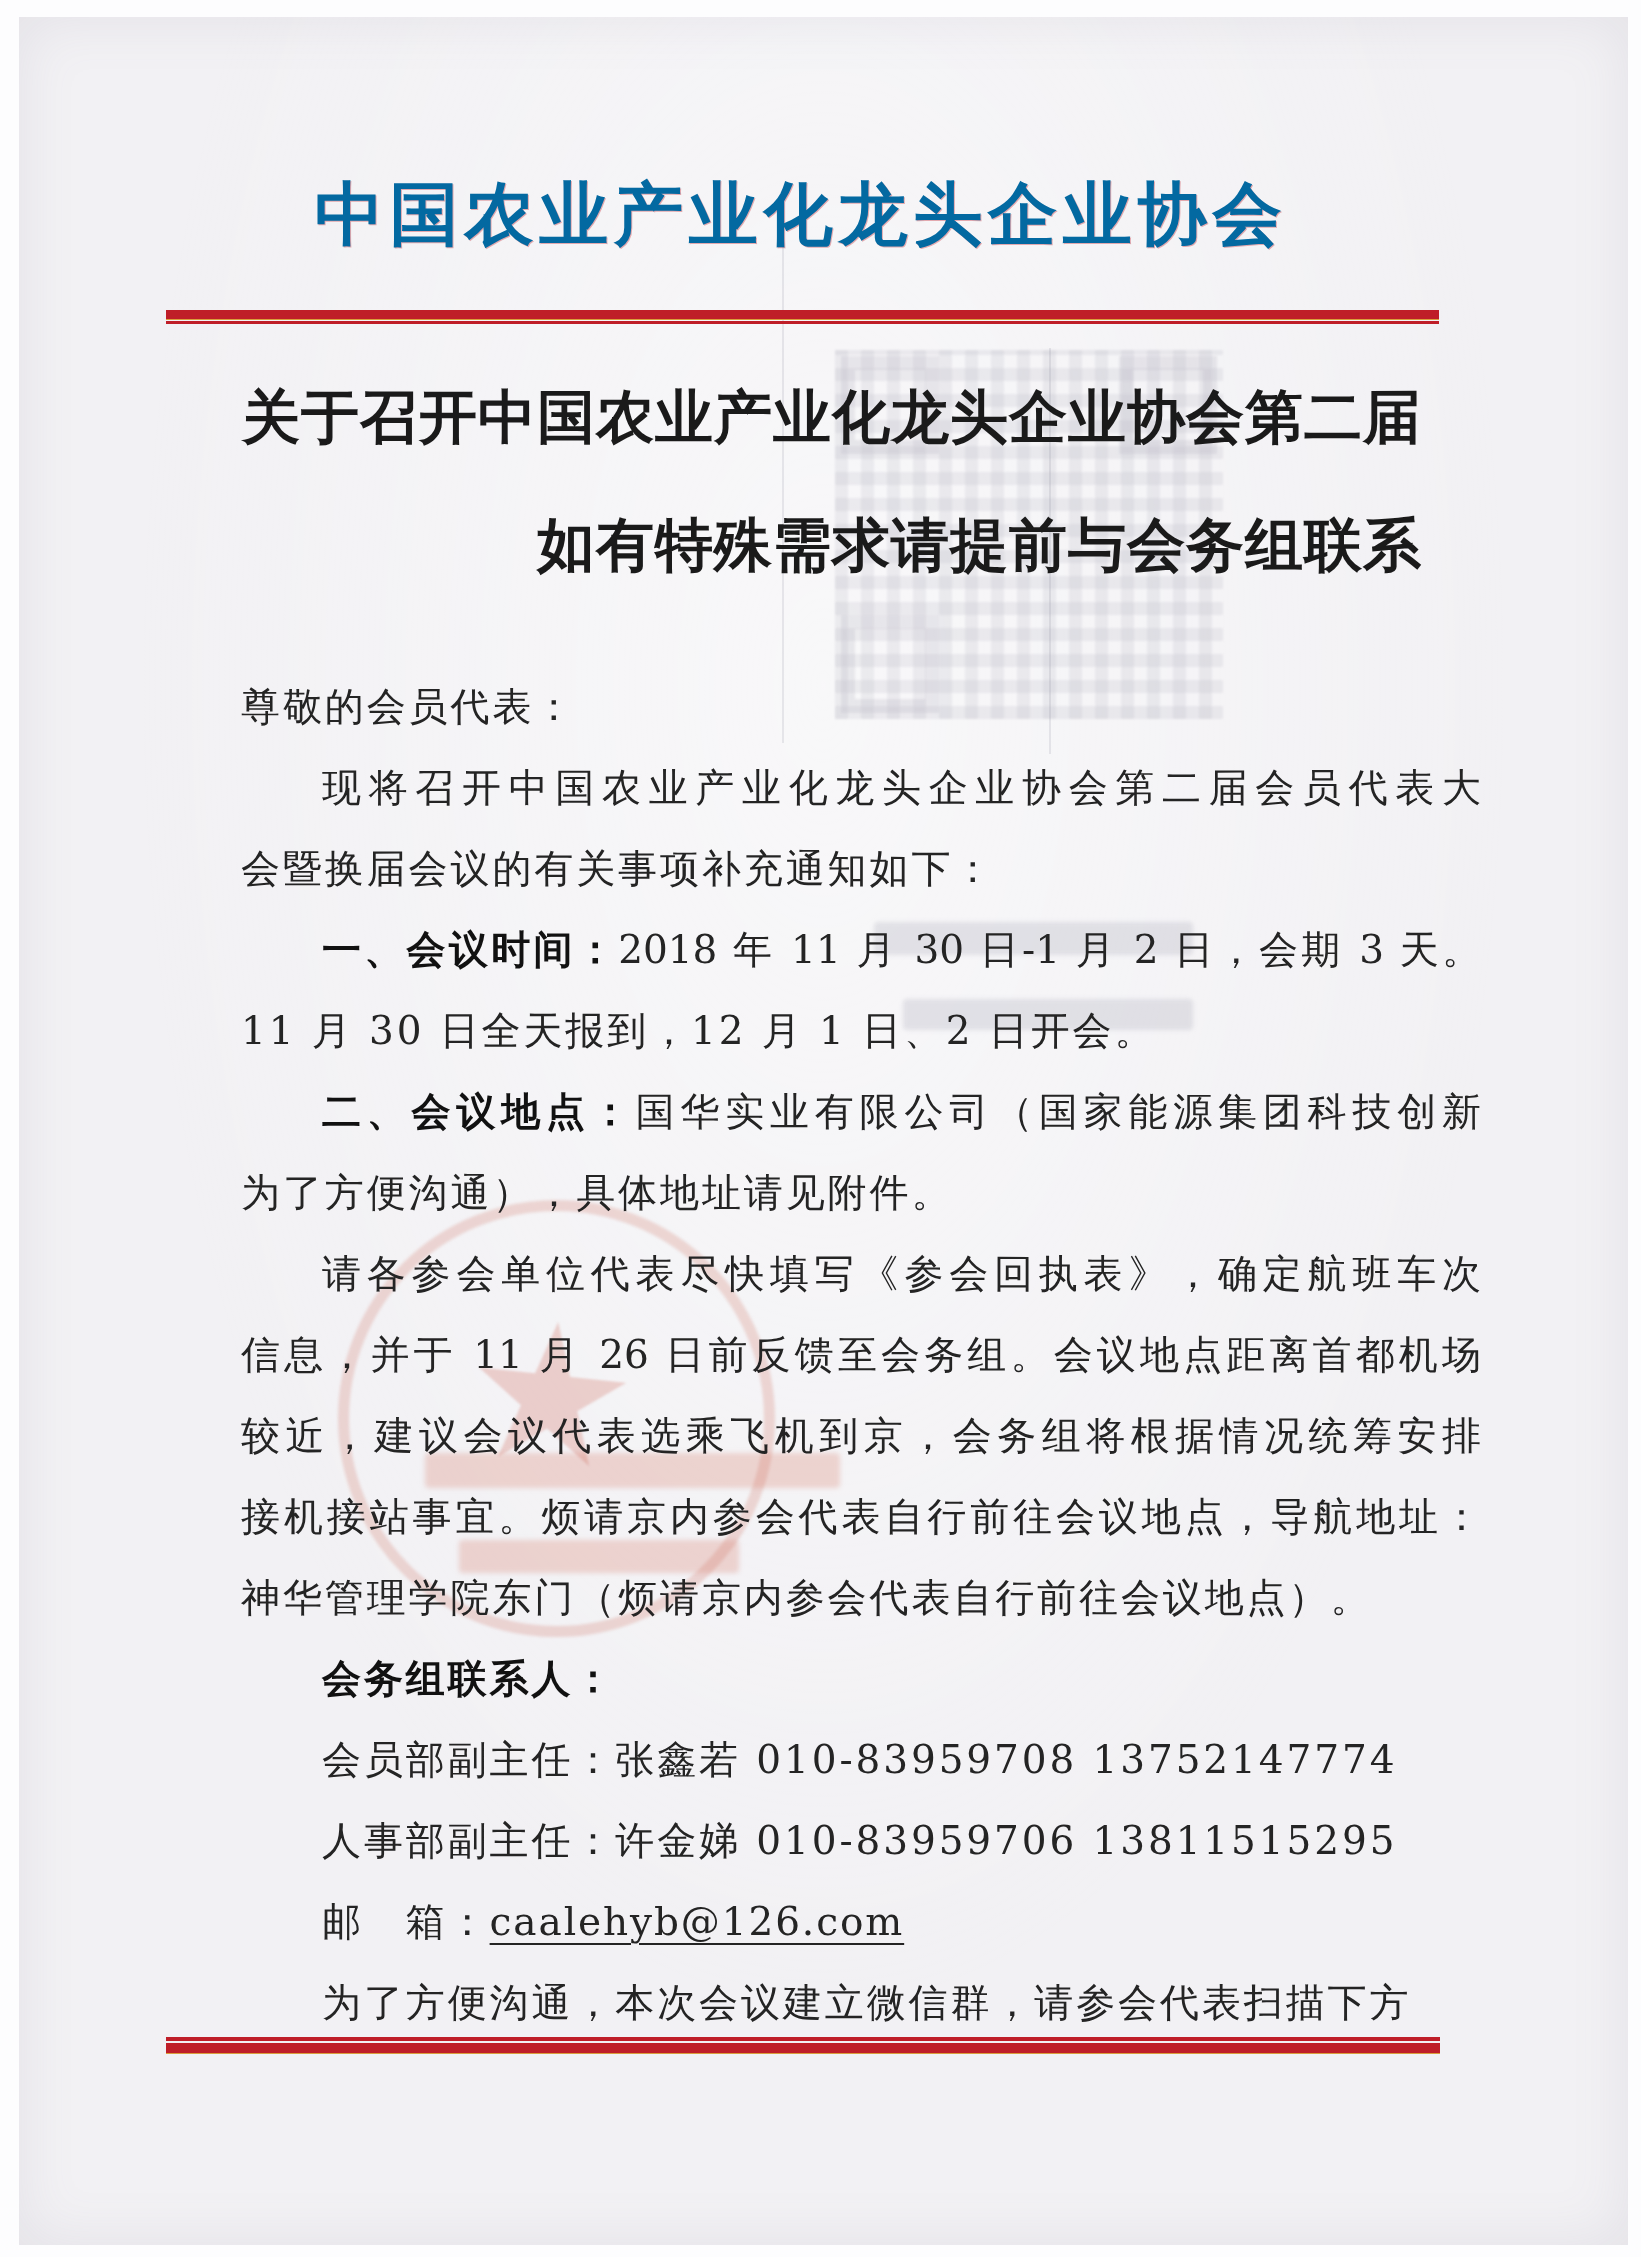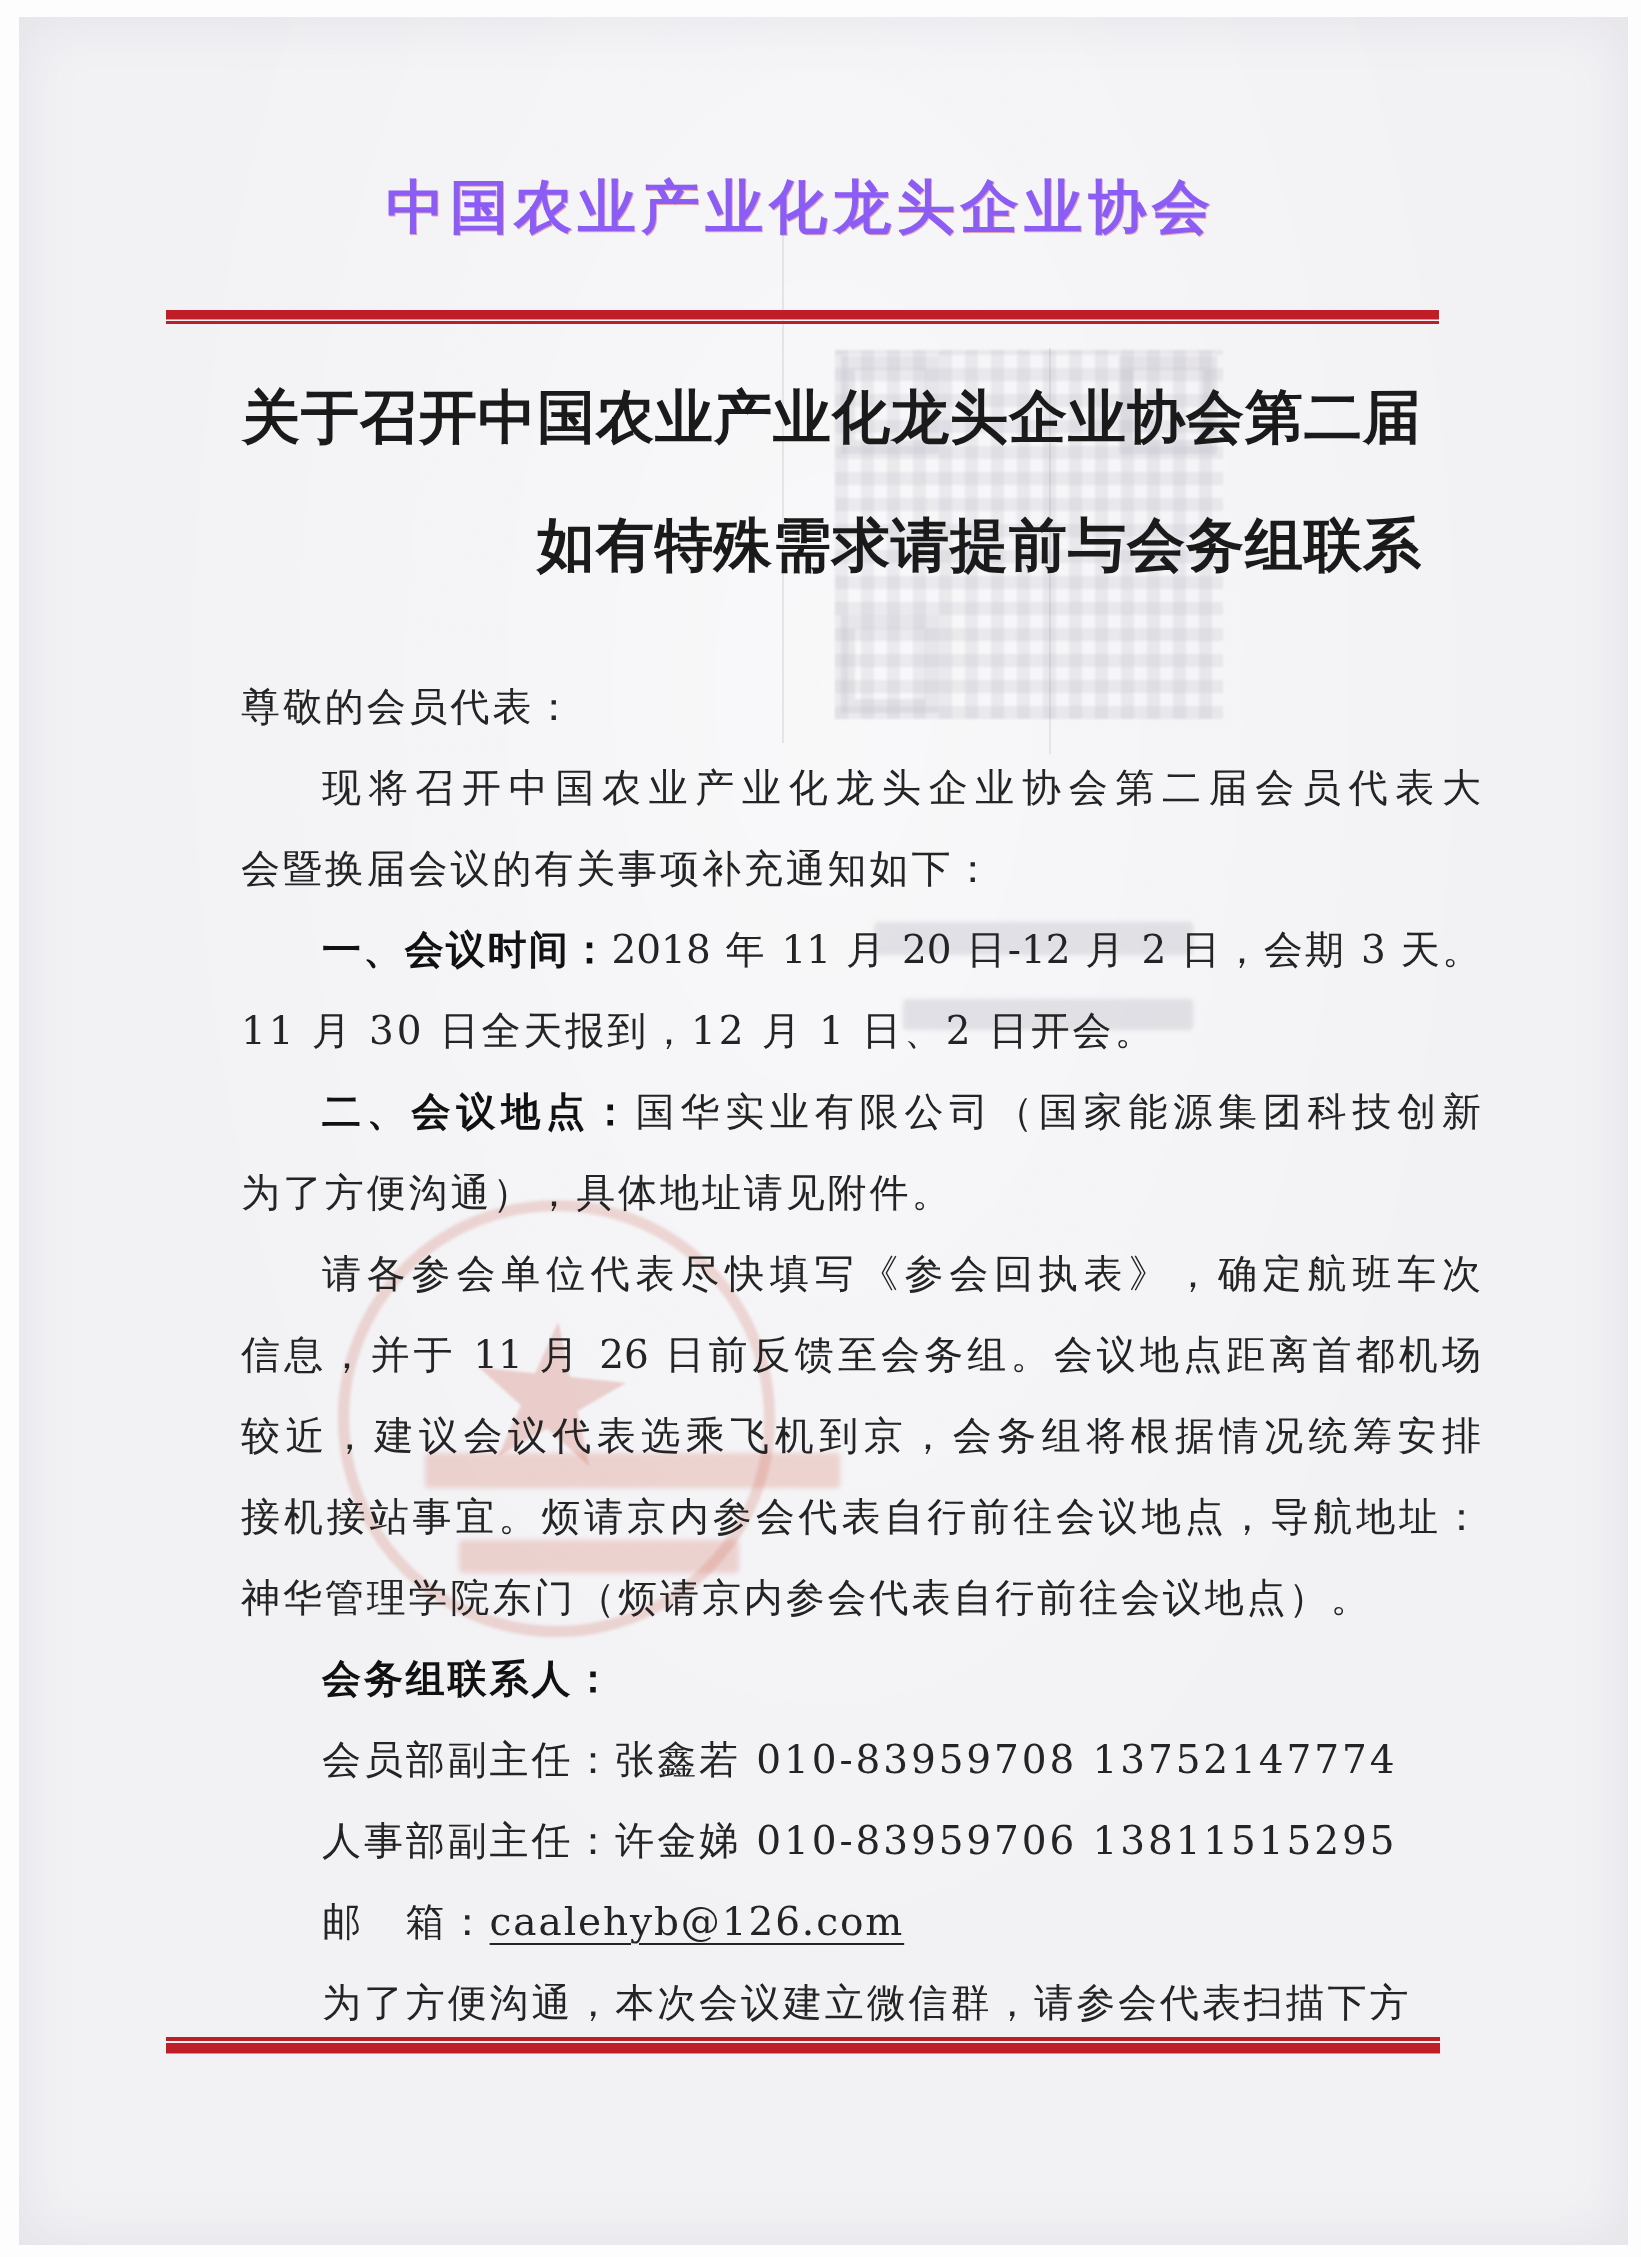--- a/index.html
+++ b/index.html
@@ -13,22 +13,22 @@
     position:absolute;left:19.3px;top:17.4px;right:13.5px;bottom:11.6px;
     background:
       radial-gradient(ellipse at 50% 30%, rgba(255,255,255,.5) 0%, rgba(255,255,255,0) 60%),
       #f2f1f4;
     box-shadow:inset 0 0 58px rgba(120,118,140,.12);
   }
   .abs{position:absolute;}
   
   .assoc-name{
     left:164px;top:176px;width:1274px;text-align:center;
-    font-size:58px;font-weight:700;letter-spacing:5.8px;line-height:1.1;
-    color:#8b5cf6;
+    font-size:69px;font-weight:700;letter-spacing:5.8px;line-height:1.1;
+    color:#0369a1;
     text-shadow:1px 1px 0 rgba(191,30,40,.35);
     white-space:nowrap;
   }
   .rule{left:166px;width:1273px;}
   .rule .thick{height:8.7px;background:#bf1e28;border-bottom:1.9px solid #d99e3b;}
   .rule .gap{height:1px;}
   .rule .thin{height:2.9px;background:#bf1e28;}
   .rule-bottom{left:166px;width:1274px;}
   .rule-bottom .thin{height:3.9px;background:#bf1e28;}
   .rule-bottom .gap{height:1.9px;}
@@ -114,21 +114,21 @@
   <div class="line">
     <span>尊敬的会员代表：</span>
   </div>
   <div class="line ind fill">
     <span>现将召开中国农业产业化龙头企业协会第二届会员代表大</span>
   </div>
   <div class="line">
     <span>会暨换届会议的有关事项补充通知如下：</span>
   </div>
   <div class="line ind fill">
-    <span class="hei">一、会议时间：</span><span>2018 年 11 月 20 日-12 月 2 日，会期 3 天。</span>
+    <span class="hei">一、会议时间：</span><span>2018 年 11 月 30 日-1 月 2 日，会期 3 天。</span>
   </div>
   <div class="line">
     <span>11 月 30 日全天报到，12 月 1 日、2 日开会。</span>
   </div>
   <div class="line ind fill">
     <span class="hei">二、会议地点：</span><span>国华实业有限公司（国家能源集团科技创新</span>
   </div>
   <div class="line">
     <span>为了方便沟通），具体地址请见附件。</span>
   </div>

